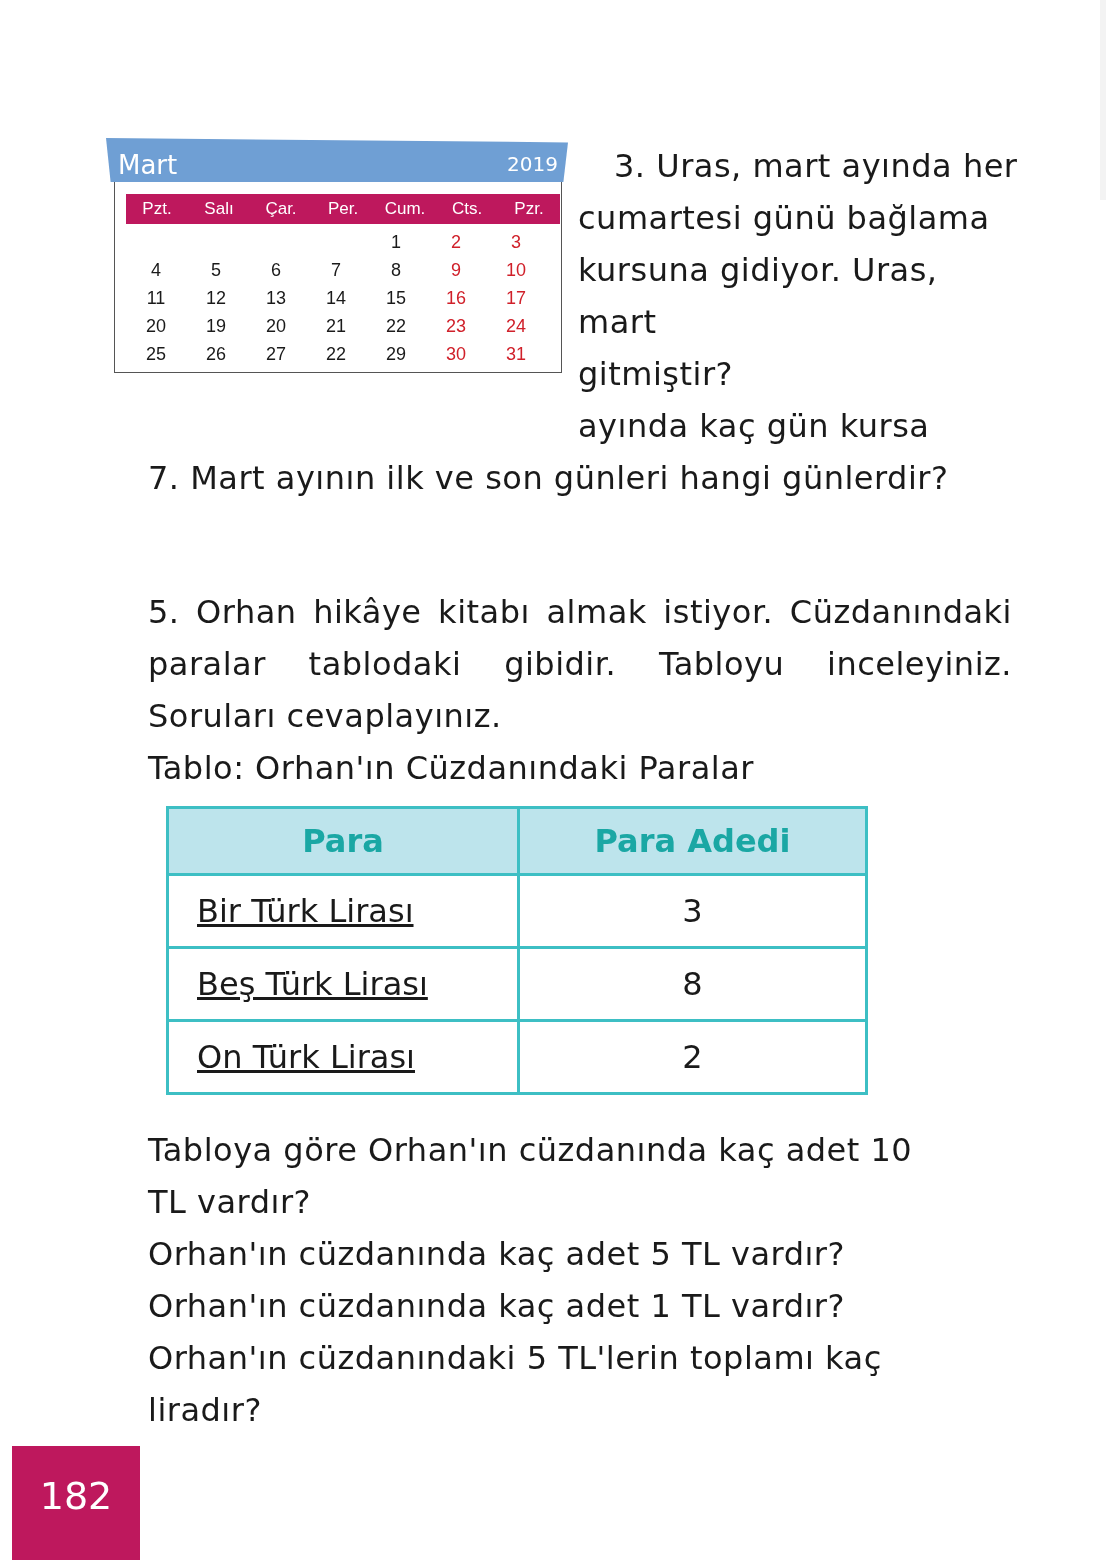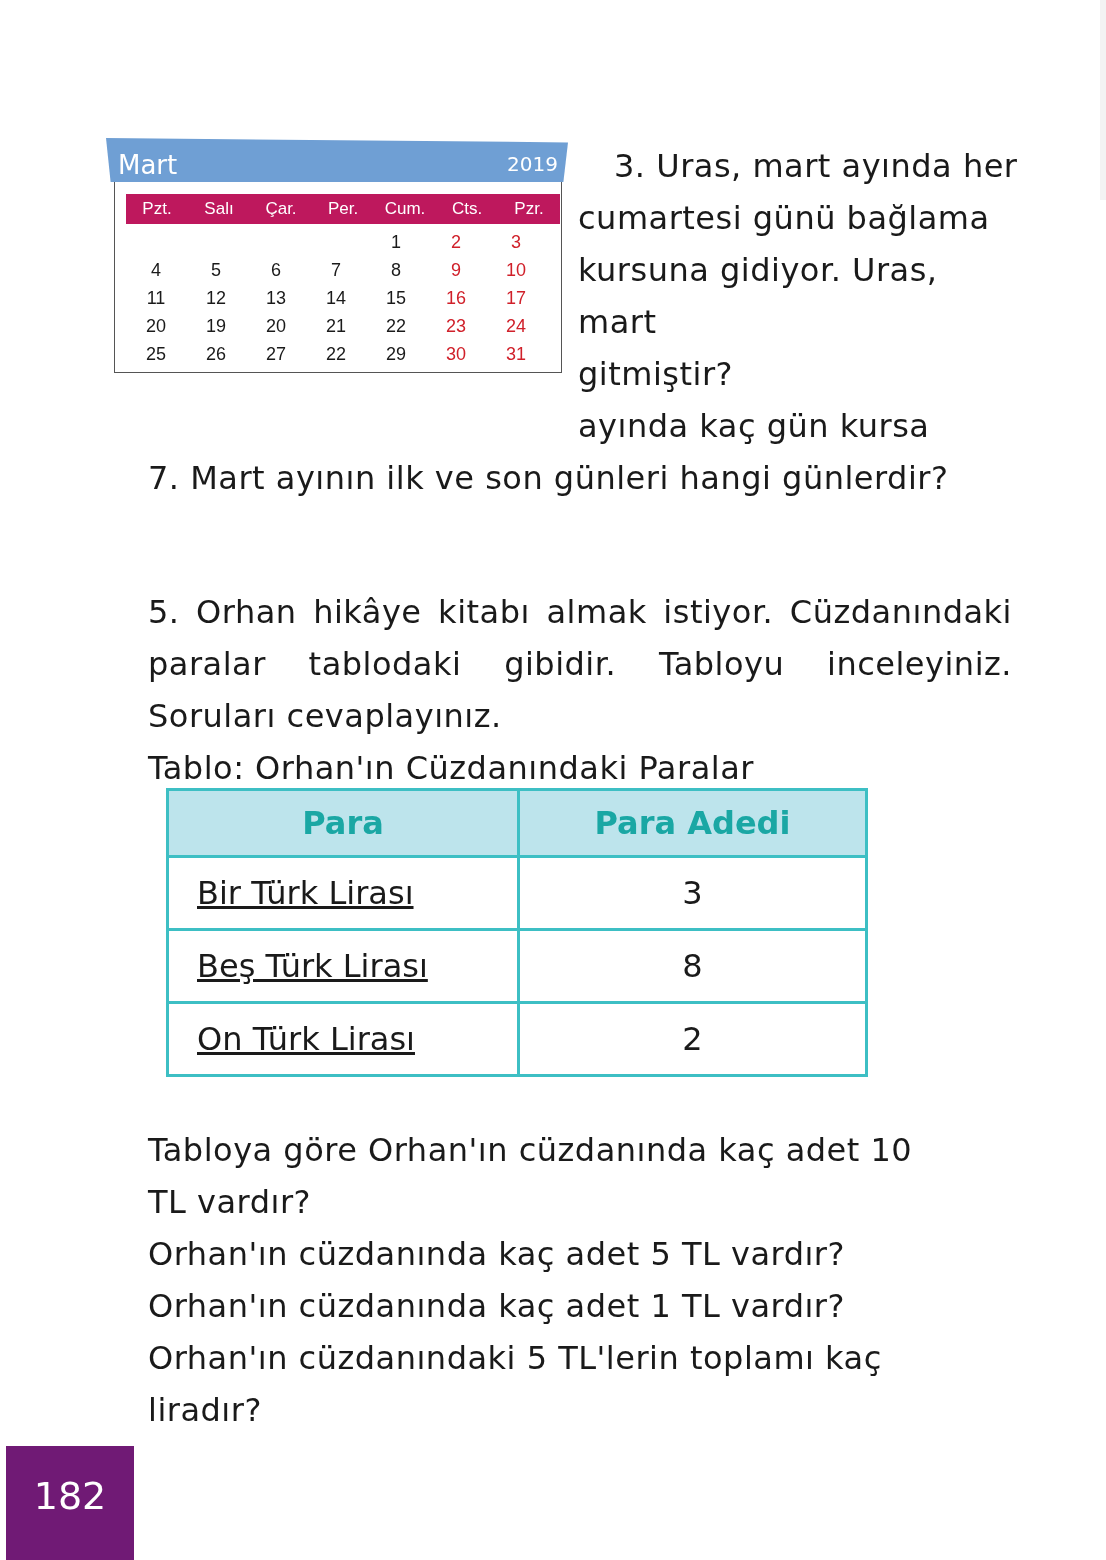--- a/index.html
+++ b/index.html
@@ -15,28 +15,28 @@
   .cal-days { position:absolute; left:11px; top:12px; width:434px; height:30px; background:#be185d; display:flex; }
   .cal-days span { flex:1; text-align:center; color:#fff; font-size:17px; line-height:30px; font-family:"Liberation Sans", sans-serif; }
   .cal-grid { position:absolute; left:11px; top:46px; width:420px; }
   .cal-row { display:flex; height:28px; }
   .cal-row span { flex:1; text-align:center; font-size:18px; line-height:28px; font-family:"Liberation Sans", sans-serif; }
   .red { color:#d0202a; }
   .txt { position:absolute; font-size:32px; line-height:52px; letter-spacing:0.5px; }
   .q3 { left:578px; top:134px; width:440px;margin-top:6px; }
   .q4 { left:148px; top:452px; }
   .q5 { left:112px; top:586px; width:900px; text-align:justify; }
-  .tbl { position:absolute; left:166px; top:788px; width:702px; border-collapse:collapse; }
+  .tbl { position:absolute; left:166px; top:806px; width:702px; border-collapse:collapse; }
   .tbl td { border:3px solid #3dbfc4; height:70px; font-size:32px; padding:0; }
   .tbl .h td { background:#bde4ec; color:#1aa7a4; text-align:center; height:64px; font-weight:bold; }
   .tbl td.l { padding-left:28px; width:320px;text-decoration:underline; }
   .tbl td.v { text-align:center; }
   .qs { left:112px; top:1124px; width:830px; }
   .ind { padding-left:36px; }
-  .page { position:absolute; left:6px; top:1446px; width:128px; height:114px; background:#701a75; color:#fff; font-size:38px; text-align:center; line-height:100px; }
+  .page { position:absolute; left:12px; top:1446px; width:128px; height:114px; background:#be185d; color:#fff; font-size:38px; text-align:center; line-height:100px; }
 </style>
 </head>
 <body>
 
 <div class="edge"></div>
 
 <div class="cal">
   <div class="cal-head">
     <span class="cal-month">Mart</span>
     <span class="cal-year">2019</span>

